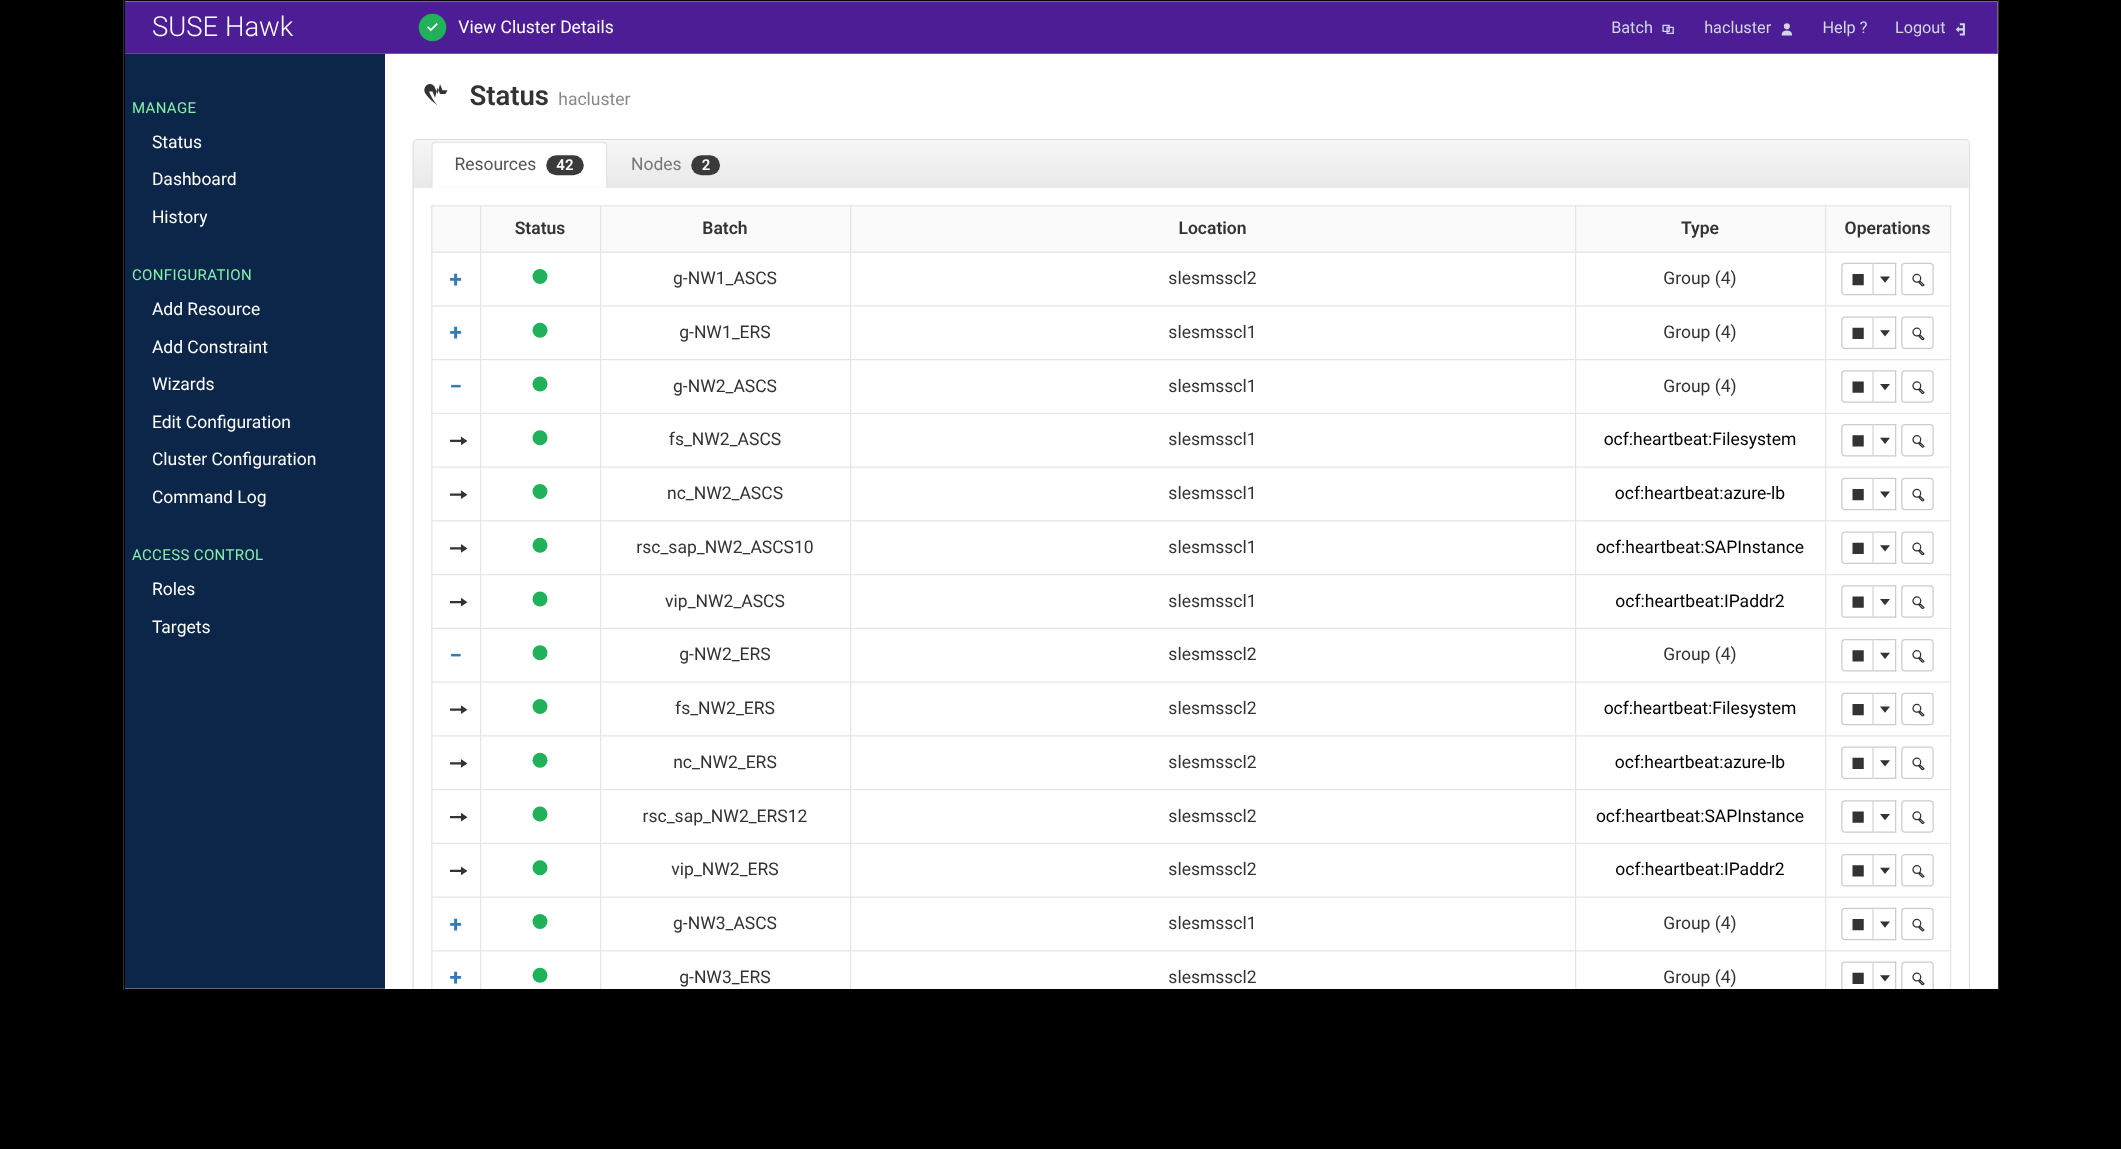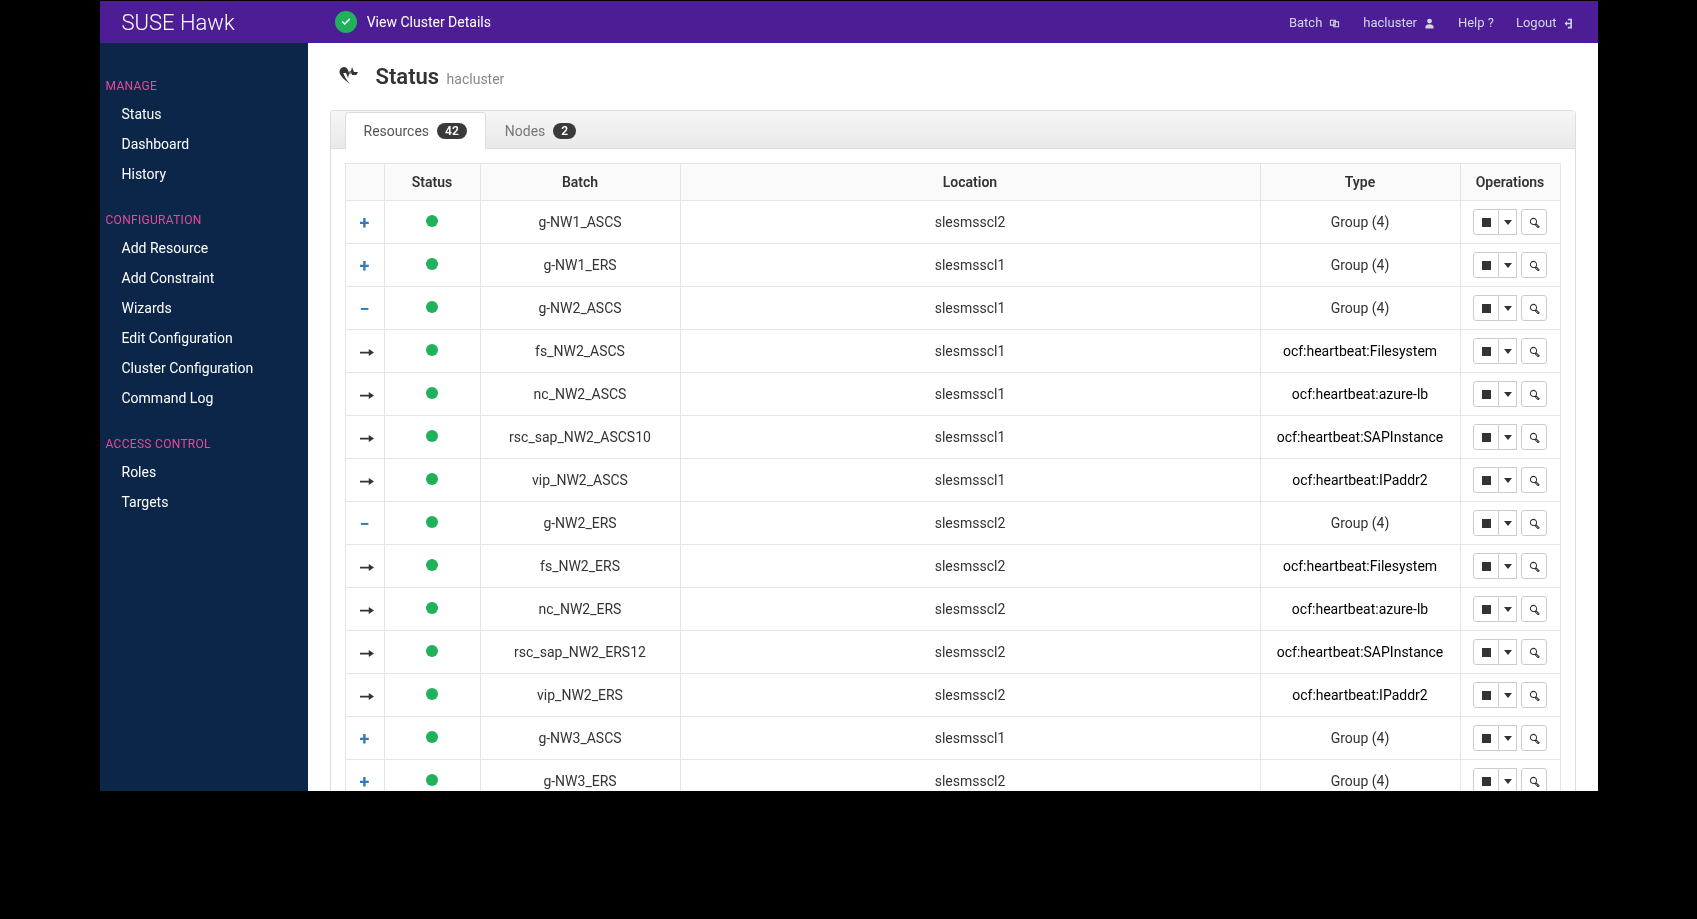--- a/index.html
+++ b/index.html
@@ -9,21 +9,21 @@
 .brand { font-size: 22px; font-weight: 300; color: #fff; margin-right: 100px; margin-left: 0px;}
 .view-cluster { display: flex; align-items: center; gap: 10px; font-size: 14px; font-weight: 400; }
 .check-circle { width: 22px; height: 22px; border-radius: 50%; background: #20b15a; display: inline-flex; align-items: center; justify-content: center; }
 .check-circle svg { width: 14px; height: 14px; fill: #fff; }
 .top-spacer { flex: 1; }
 .top-links { display: flex; gap: 22px; align-items: center; font-size: 13px; color: #d0d8e2; }
 .top-link { display: inline-flex; align-items: flex-end; gap: 6px; cursor: pointer; }
 .top-link svg { width: 13px; height: 13px; fill: #d0d8e2; }
 .body { display: flex; height: calc(100% - 42px); }
 .sidebar { width: 208px; background: #0b2648; color: #bcc9da; padding-top: 28px; flex-shrink: 0; }
-.side-section { font-size: 12px; color: #ec4899; letter-spacing: 0.3px; padding: 8px 6px 6px; margin-top: 16px;}
+.side-section { font-size: 12px; color: #86efac; letter-spacing: 0.3px; padding: 8px 6px 6px; margin-top: 16px;}
 .side-section:first-child { margin-top: 0; }
 .side-item { padding: 7px 22px; font-size: 14px; color: #fff; cursor: pointer; }
 .content { flex: 1; background: #fff; overflow: auto; }
 .page-header { padding: 20px 30px 10px; display: flex; align-items: center; gap: 14px; }
 .heart-icon { width: 24px; }
 .heart-icon svg { width: 24px; height: 24px; fill: #333; }
 .page-title { font-size: 22px; font-weight: 600; color: #333; }
 .page-sub { font-size: 14px; color: #888; margin-left: 4px; font-weight: 400; }
 .tabs-wrap { margin: 10px 22px 0; border: 1px solid #ddd; border-radius: 4px 4px 0 0; overflow: hidden; }
 .tabs { background: linear-gradient(#f6f6f6, #e9e9e9); display: flex; padding: 0 14px; border-bottom: 1px solid #ddd; text-align: center; }

